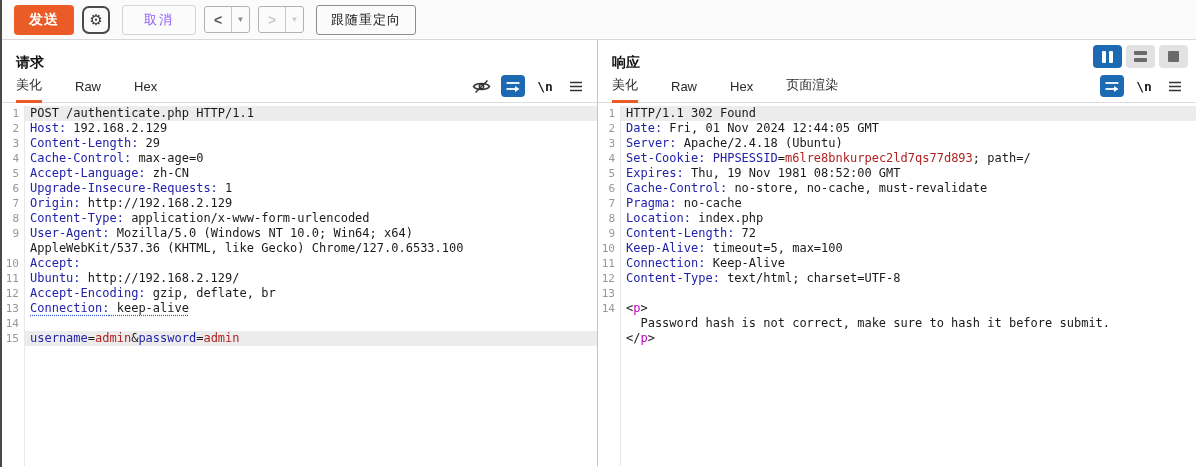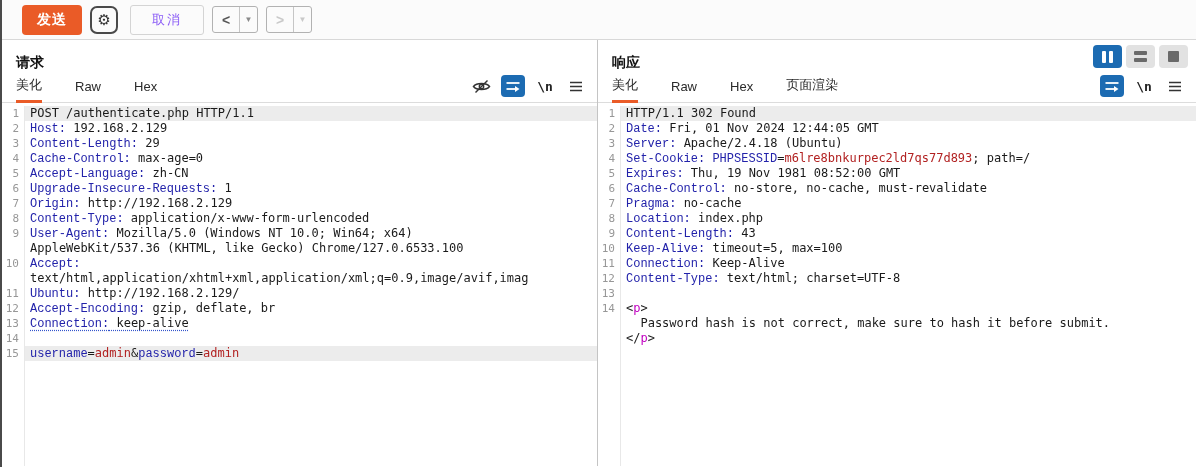--- a/index.html
+++ b/index.html
@@ -6,21 +6,21 @@
   html,body { width:1196px; height:467px; overflow:hidden; }
   body {
     font-family:"Liberation Sans", sans-serif;
     background:#ffffff; color:#1a1a1a;
     border-left:2px solid #4a4a4a;
     position:relative;
   }
   
   .toolbar {
     height:40px; background:#fbfbfb; border-bottom:1px solid #d8d8d8;
-    display:flex; align-items:center; padding-left:20px; gap:8px;
+    display:flex; align-items:center; padding-left:12px; gap:8px;
   }
   .btn { background:#fbfbfb; cursor:pointer; user-select:none; }
   .btn-send {
     background:#ea5b27; color:#fff; font-weight:bold; font-size:14px;
     border:none; border-radius:4px; padding:6px 15px; letter-spacing:1px;
   }
   .btn-gear {
     width:28px; height:28px; border:2px solid #4a4a4a; border-radius:7px;
     display:flex; align-items:center; justify-content:center;
     font-size:15px; color:#333; line-height:1;
@@ -90,21 +90,21 @@
     flex:none; width:22px; text-align:right; padding-right:5px;
     color:#979797; font-size:11px;
   }
   .row .content { flex:1; padding-left:5px; border-left:1px solid #e8e8e8; }
   .row.hl .content { background:#ececec; }
   .u-dotted { text-decoration:underline dotted #3355cc; text-underline-offset:3px; }
   .gutter-fill { flex:1; display:flex; }
   .gutter-fill .num { height:100%; }
   .gutter-fill .content { height:100%; }
   .c-p { color:#1a1a1a; }
-  .c-n { color:#2222aa;font-family:Liberation Mono, monospace; }
+  .c-n { color:#2222aa; }
   .c-r { color:#b22222; }
   .c-t { color:#c000c0; }
 </style>
 </head>
 <body>
 
 <div class="toolbar">
   <button class="btn btn-send">发送</button>
   <button class="btn btn-gear">
       <span>⚙</span>
@@ -115,20 +115,21 @@
     <span class="arrow">
         <span>▼</span>
       </span>
   </span>
   <span class="split disabled">
     <span class="main">&gt;</span>
     <span class="arrow">
         <span>▼</span>
       </span>
   </span>
+  <button class="btn btn-follow">跟随重定向</button>
 </div>
 
 <div class="panels">
 
   <div class="panel panel-request">
     <div class="panel-title">请求</div>
     <div class="tabs">
       <span class="tab selected">美化</span>
       <span class="tab">Raw</span>
       <span class="tab">Hex</span>
@@ -162,21 +163,20 @@
         <div class="row"><span class="num">2</span><span class="content"><span class="c-n">Host:</span><span class="c-p"> 192.168.2.129</span></span></div>
         <div class="row"><span class="num">3</span><span class="content"><span class="c-n">Content-Length:</span><span class="c-p"> 29</span></span></div>
         <div class="row"><span class="num">4</span><span class="content"><span class="c-n">Cache-Control:</span><span class="c-p"> max-age=0</span></span></div>
         <div class="row"><span class="num">5</span><span class="content"><span class="c-n">Accept-Language:</span><span class="c-p"> zh-CN</span></span></div>
         <div class="row"><span class="num">6</span><span class="content"><span class="c-n">Upgrade-Insecure-Requests:</span><span class="c-p"> 1</span></span></div>
         <div class="row"><span class="num">7</span><span class="content"><span class="c-n">Origin:</span><span class="c-p"> http://192.168.2.129</span></span></div>
         <div class="row"><span class="num">8</span><span class="content"><span class="c-n">Content-Type:</span><span class="c-p"> application/x-www-form-urlencoded</span></span></div>
         <div class="row"><span class="num">9</span><span class="content"><span class="c-n">User-Agent:</span><span class="c-p"> Mozilla/5.0 (Windows NT 10.0; Win64; x64)</span></span></div>
         <div class="row"><span class="num"></span><span class="content"><span class="c-p">AppleWebKit/537.36 (KHTML, like Gecko) Chrome/127.0.6533.100</span></span></div>
         <div class="row"><span class="num">10</span><span class="content"><span class="c-n">Accept:</span></span></div>
-        <div class="row"><span class="num"></span><span class="content"><span class="c-p">text/html,application/xhtml+xml,application/xml;q=0.9,image/avif,imag</span></span></div>
         <div class="row"><span class="num">11</span><span class="content"><span class="c-n">Ubuntu:</span><span class="c-p"> http://192.168.2.129/</span></span></div>
         <div class="row"><span class="num">12</span><span class="content"><span class="c-n">Accept-Encoding:</span><span class="c-p"> gzip, deflate, br</span></span></div>
         <div class="row"><span class="num">13</span><span class="content u-dotted"><span class="c-n">Connection:</span><span class="c-p"> keep-alive</span></span></div>
         <div class="row"><span class="num">14</span><span class="content"></span></div>
         <div class="row hl"><span class="num">15</span><span class="content"><span class="c-n">username</span><span class="c-p">=</span><span class="c-r">admin</span><span class="c-p">&amp;</span><span class="c-n">password</span><span class="c-p">=</span><span class="c-r">admin</span></span></div>
         <div class="row gutter-fill" style="flex: 1 1 0%; height: auto;"><span class="num"></span><span class="content"></span></div>
       </div>
   </div>
 
   <div class="panel-divider"></div>
@@ -221,21 +221,21 @@
     </div>
     <div class="editor" id="resp-rows" style="display: flex; flex-direction: column;">
         <div class="row hl"><span class="num">1</span><span class="content"><span class="c-p">HTTP/1.1 302 Found</span></span></div>
         <div class="row"><span class="num">2</span><span class="content"><span class="c-n">Date:</span><span class="c-p"> Fri, 01 Nov 2024 12:44:05 GMT</span></span></div>
         <div class="row"><span class="num">3</span><span class="content"><span class="c-n">Server:</span><span class="c-p"> Apache/2.4.18 (Ubuntu)</span></span></div>
         <div class="row"><span class="num">4</span><span class="content"><span class="c-n">Set-Cookie:</span><span class="c-n"> PHPSESSID</span><span class="c-p">=</span><span class="c-r">m6lre8bnkurpec2ld7qs77d893</span><span class="c-p">; path=/</span></span></div>
         <div class="row"><span class="num">5</span><span class="content"><span class="c-n">Expires:</span><span class="c-p"> Thu, 19 Nov 1981 08:52:00 GMT</span></span></div>
         <div class="row"><span class="num">6</span><span class="content"><span class="c-n">Cache-Control:</span><span class="c-p"> no-store, no-cache, must-revalidate</span></span></div>
         <div class="row"><span class="num">7</span><span class="content"><span class="c-n">Pragma:</span><span class="c-p"> no-cache</span></span></div>
         <div class="row"><span class="num">8</span><span class="content"><span class="c-n">Location:</span><span class="c-p"> index.php</span></span></div>
-        <div class="row"><span class="num">9</span><span class="content"><span class="c-n">Content-Length:</span><span class="c-p"> 43</span></span></div>
+        <div class="row"><span class="num">9</span><span class="content"><span class="c-n">Content-Length:</span><span class="c-p"> 72</span></span></div>
         <div class="row"><span class="num">10</span><span class="content"><span class="c-n">Keep-Alive:</span><span class="c-p"> timeout=5, max=100</span></span></div>
         <div class="row"><span class="num">11</span><span class="content"><span class="c-n">Connection:</span><span class="c-p"> Keep-Alive</span></span></div>
         <div class="row"><span class="num">12</span><span class="content"><span class="c-n">Content-Type:</span><span class="c-p"> text/html; charset=UTF-8</span></span></div>
         <div class="row"><span class="num">13</span><span class="content"></span></div>
         <div class="row"><span class="num">14</span><span class="content"><span class="c-p">&lt;</span><span class="c-t">p</span><span class="c-p">&gt;</span></span></div>
         <div class="row"><span class="num"></span><span class="content"><span class="c-p">  Password hash is not correct, make sure to hash it before submit.</span></span></div>
         <div class="row"><span class="num"></span><span class="content"><span class="c-p">&lt;/</span><span class="c-t">p</span><span class="c-p">&gt;</span></span></div>
         <div class="row gutter-fill" style="flex: 1 1 0%; height: auto;"><span class="num"></span><span class="content"></span></div>
       </div>
   </div>

